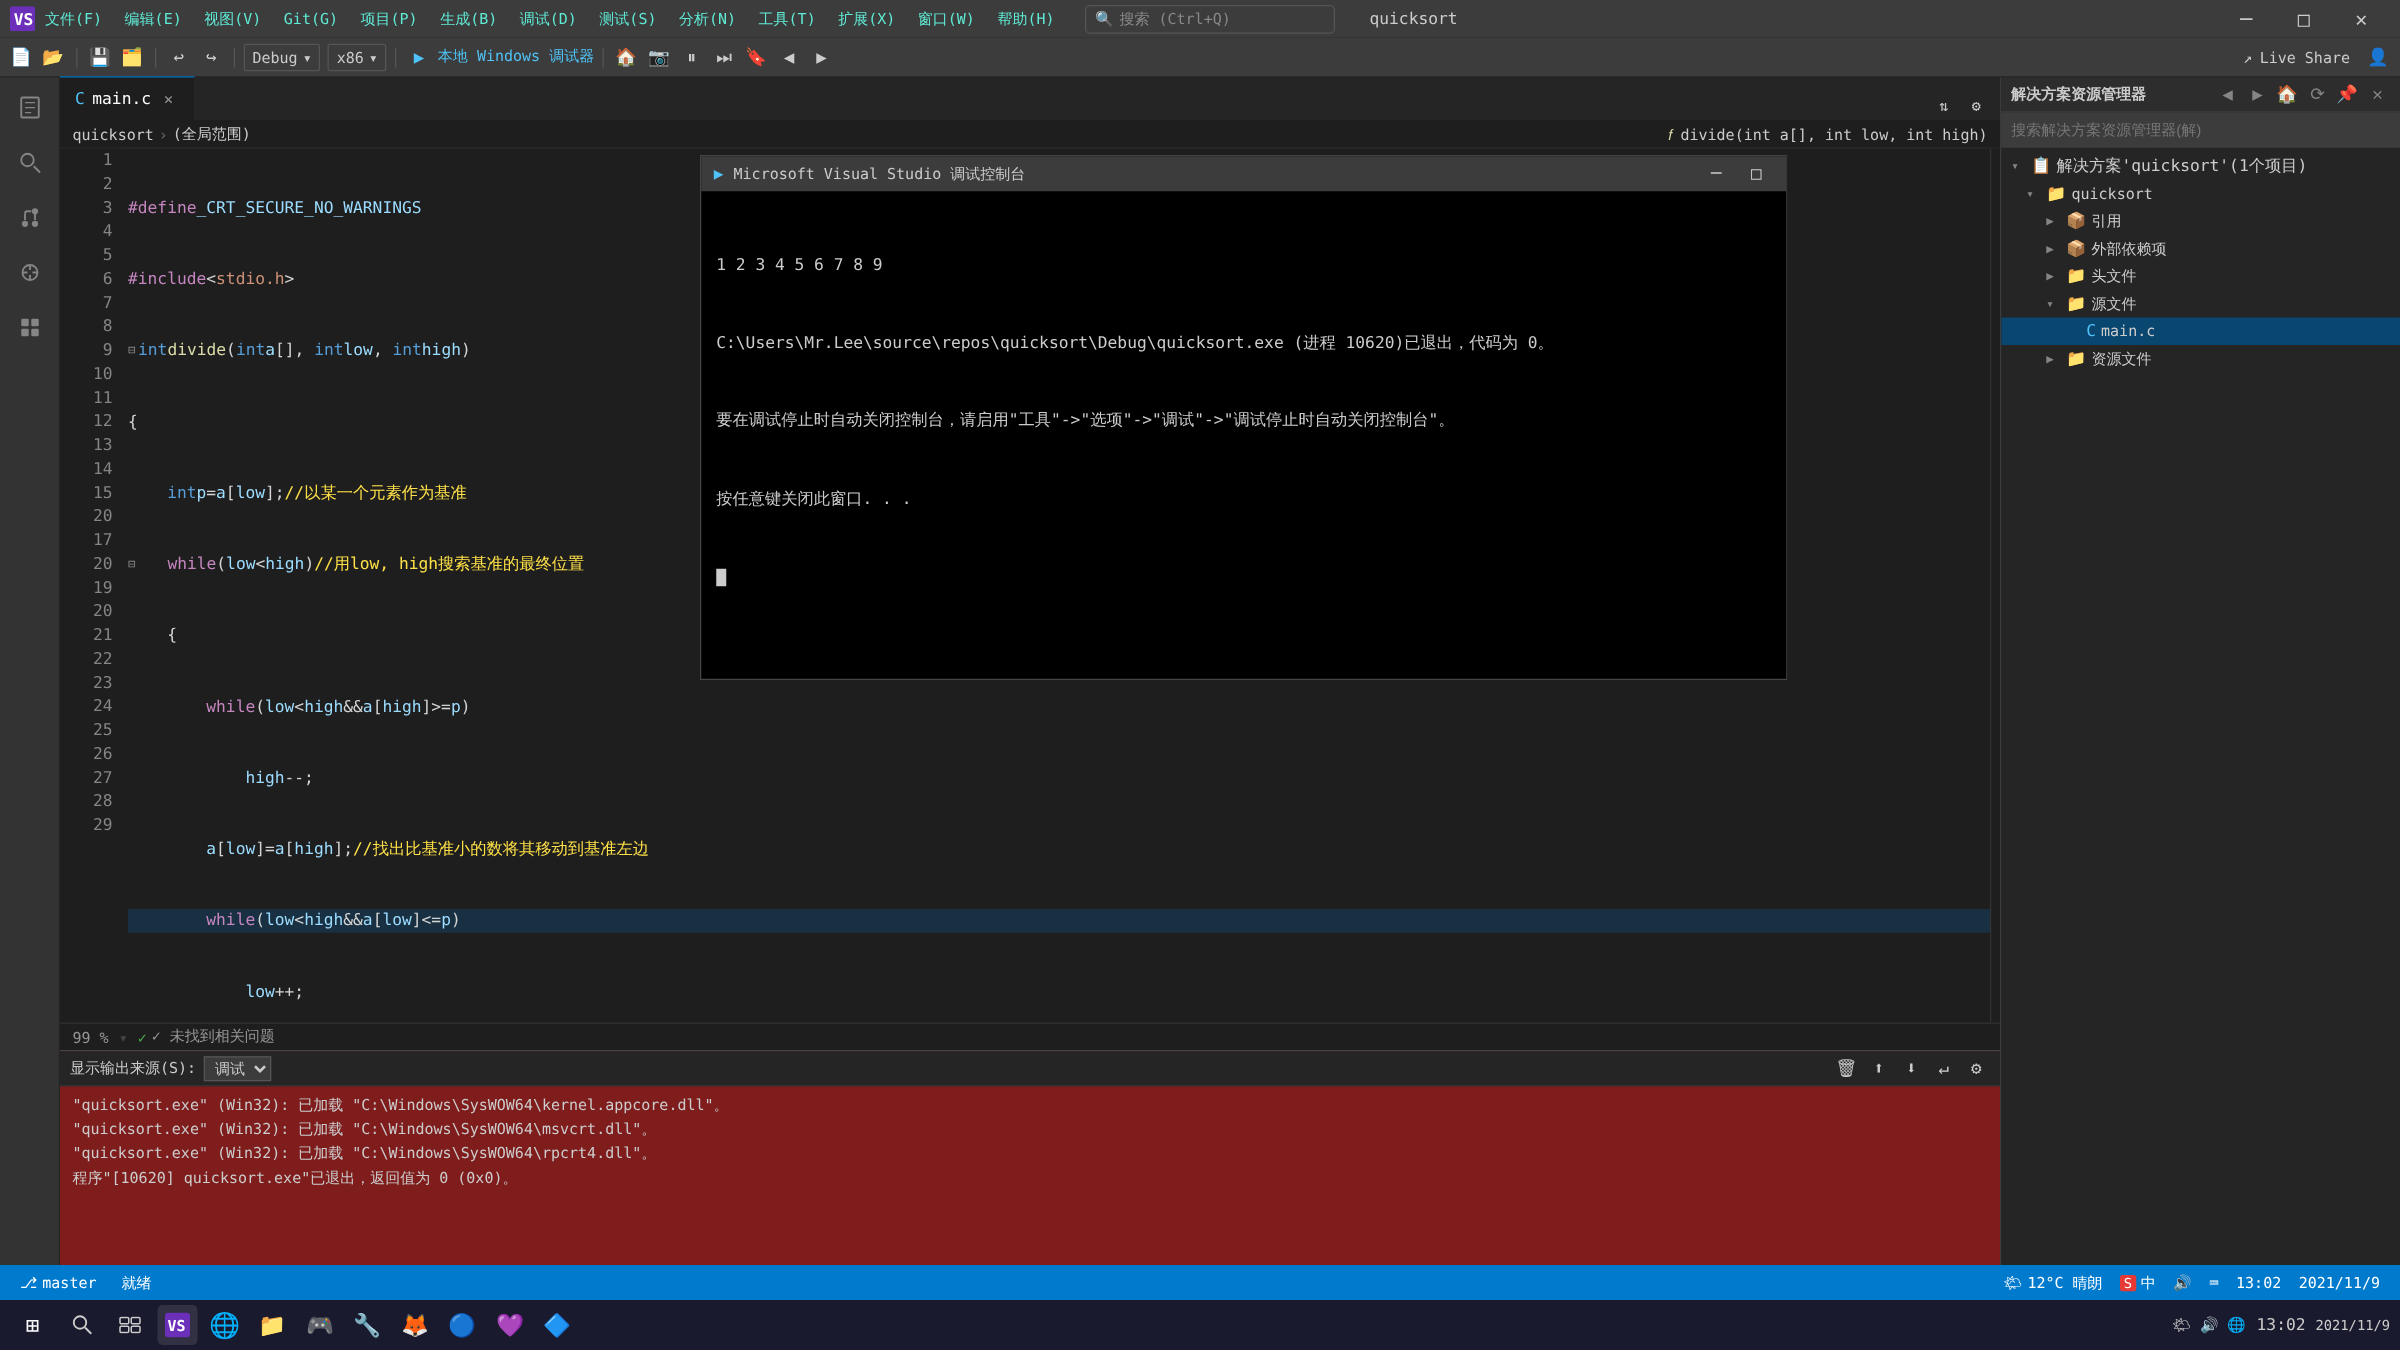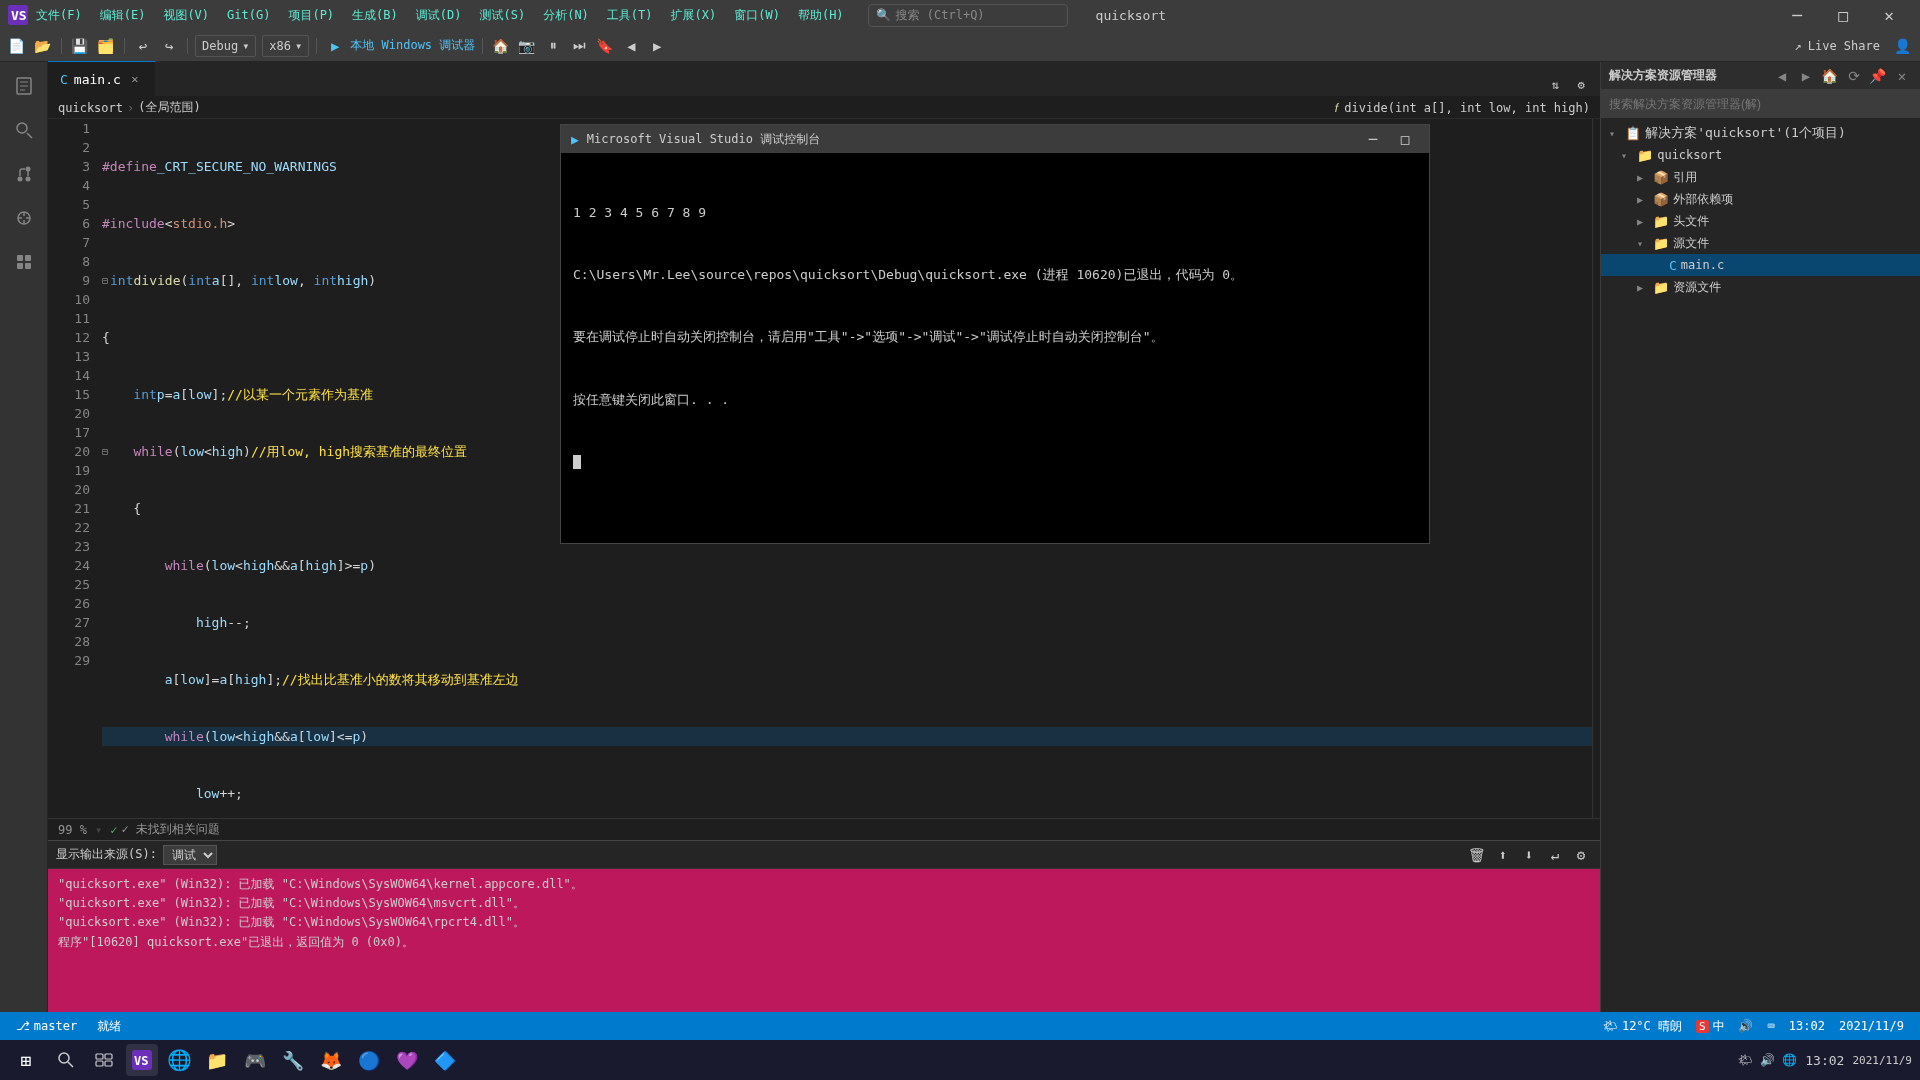--- a/index.html
+++ b/index.html
@@ -276,21 +276,21 @@
     .status-right {
       margin-left: auto;
       display: flex;
       align-items: center;
       gap: 2px;
     }
 
     
     #bottom-panel {
       height: 200px;
-      background: #be185d;
+      background: #7f1d1d;
       border-top: 1px solid #454545;
       display: flex;
       flex-direction: column;
     }
     .panel-tab {
       padding: 0 12px;
       height: 28px;
       display: flex;
       align-items: center;
       font-size: 12px;

